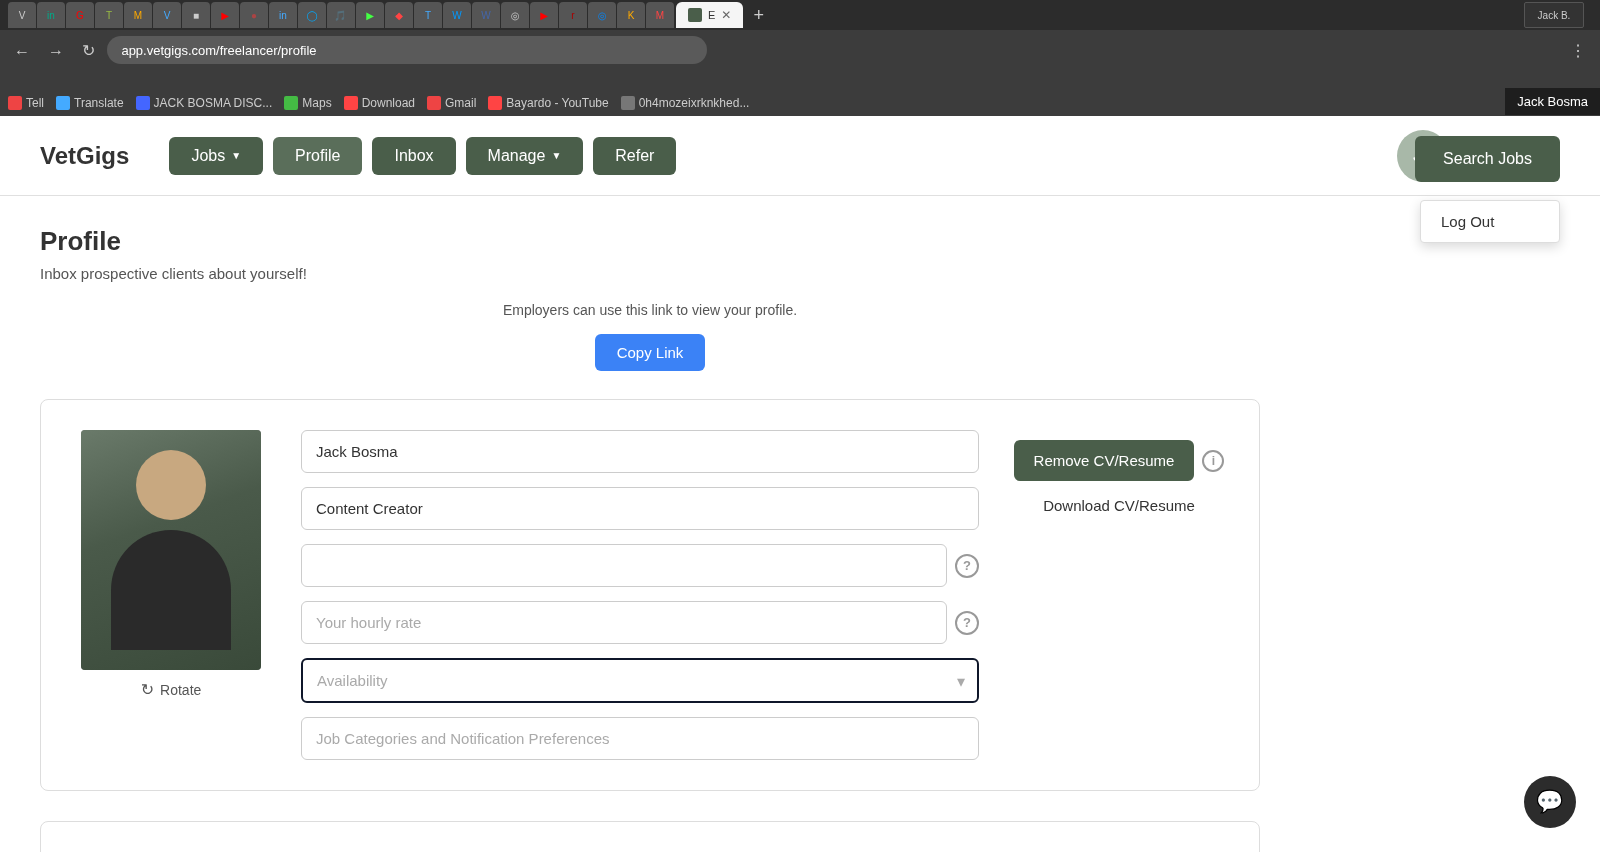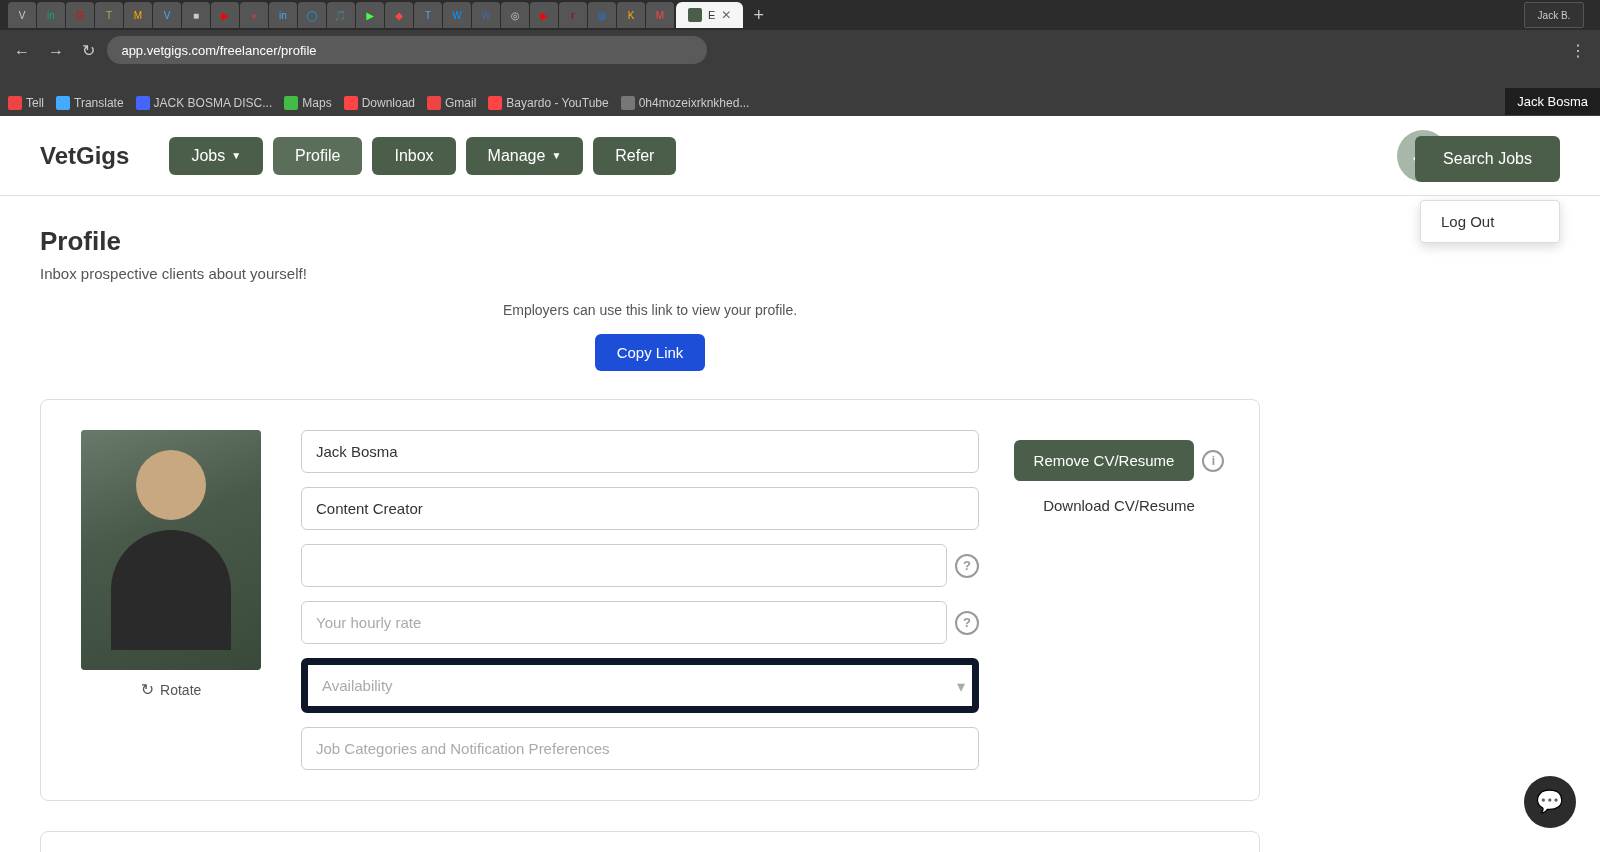--- a/index.html
+++ b/index.html
@@ -221,21 +221,21 @@
       align-items: center;
       gap: 16px;
       margin-bottom: 28px;
       flex-direction: column;
     }
     .copy-link-text {
       font-size: 14px;
       color: #555;
     }
     .copy-link-btn {
-      background: #1d4ed8;
+      background: #3b82f6;
       color: #fff;
       border: none;
       border-radius: 6px;
       padding: 10px 22px;
       font-size: 15px;
       cursor: pointer;
     }
 
     
     .search-jobs-btn {
@@ -322,21 +322,21 @@
       align-items: center;
       justify-content: center;
       font-size: 13px;
       font-weight: bold;
       cursor: pointer;
       flex-shrink: 0;
     }
     .availability-select {
       width: 100%;
       padding: 12px 14px;
-      border: 7px solid #0f172a;
+      border: 2px solid #0f172a;
       border-radius: 6px;
       font-size: 15px;
       color: #aaa;
       background: #fff;
       appearance: none;
       -webkit-appearance: none;
       cursor: pointer;
       outline: none;
       position: relative;
     }

